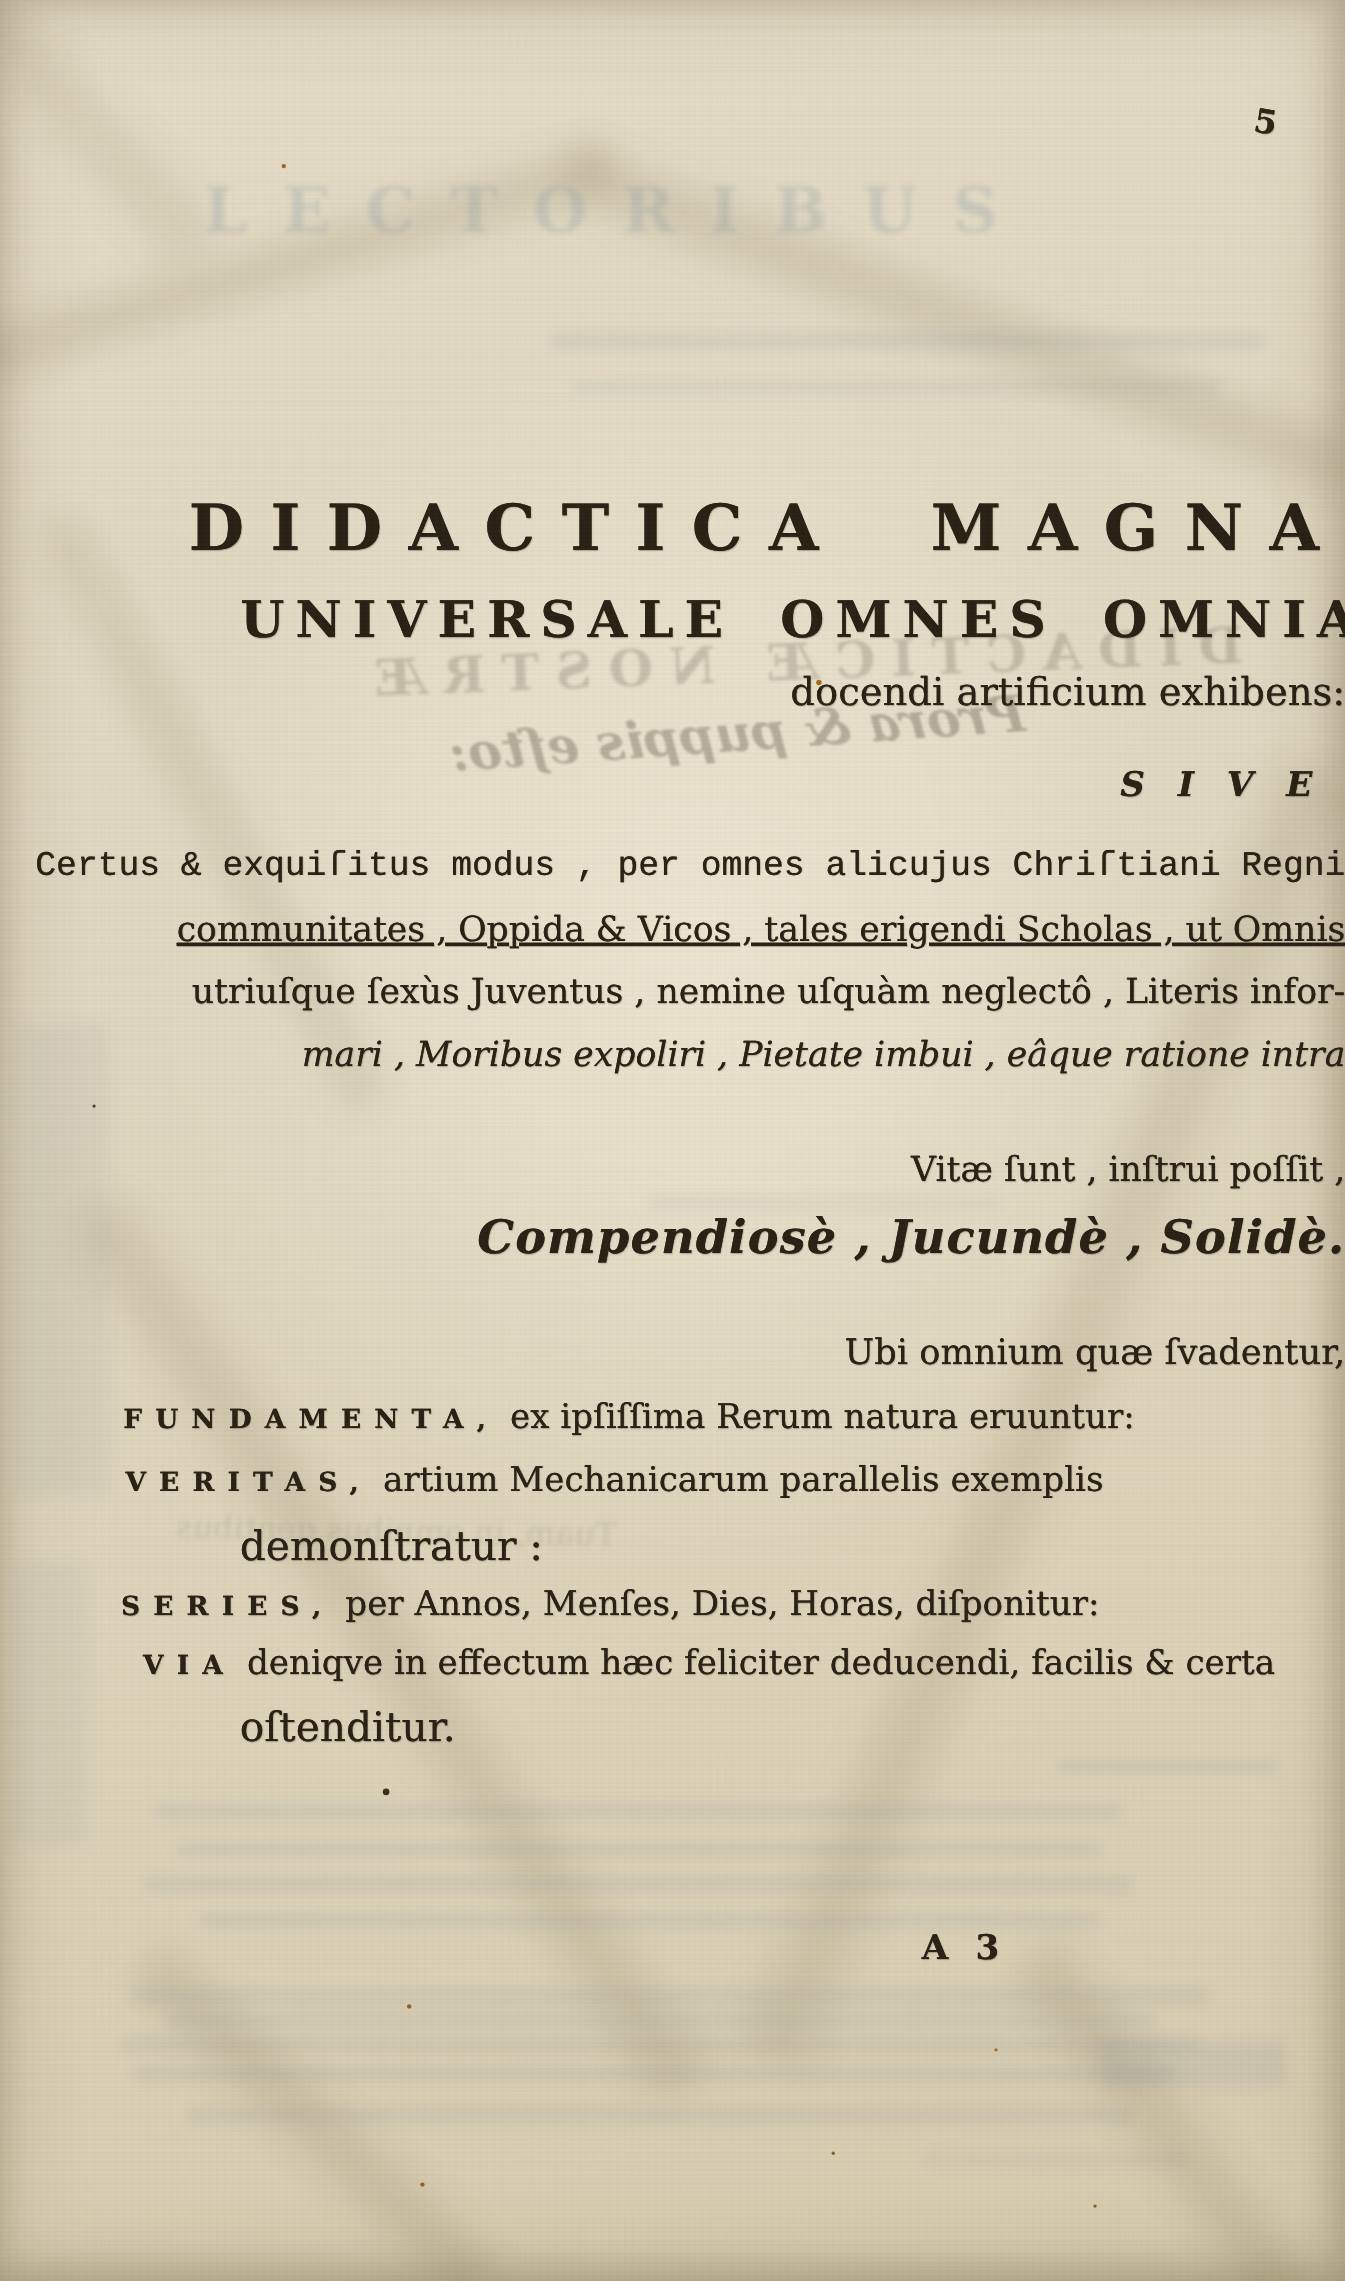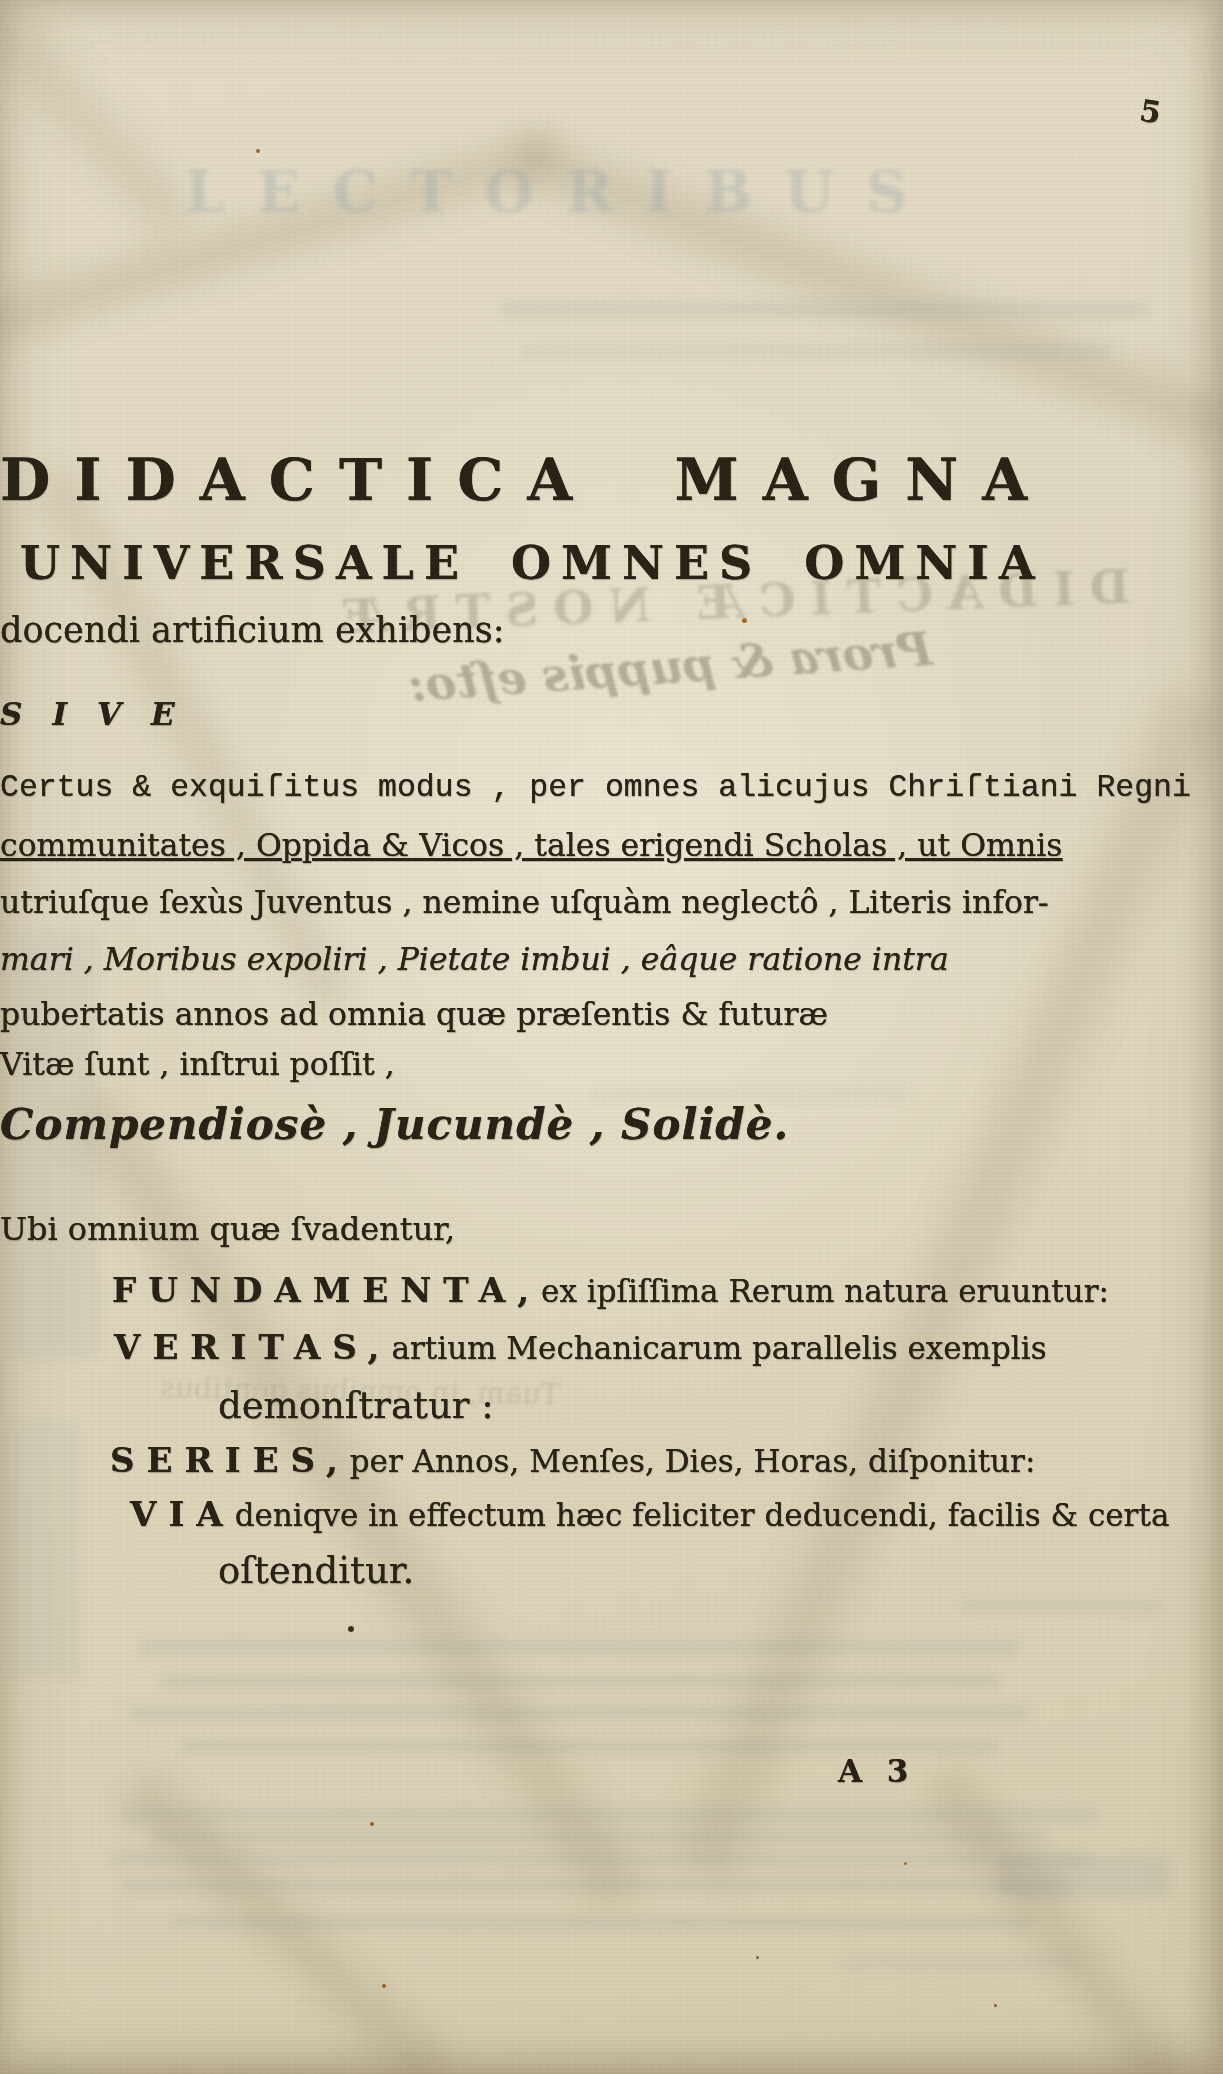--- a/index.html
+++ b/index.html
@@ -15,31 +15,31 @@
   .grain{position:absolute;inset:0;pointer-events:none;opacity:.55;
     background:
       repeating-linear-gradient(0deg, rgba(112,96,58,0.035) 0 2px, rgba(255,255,250,0.03) 2px 4px),
       repeating-linear-gradient(90deg, rgba(112,96,58,0.02) 0 3px, rgba(255,255,250,0.015) 3px 7px);
   }
   .crease{position:absolute;filter:blur(15px);opacity:.32;
     background:linear-gradient(to bottom, rgba(103,87,54,0) 0%, rgba(103,87,54,0.55) 50%, rgba(103,87,54,0) 100%);}
   .smudge{position:absolute;background:rgba(124,139,150,0.13);filter:blur(5px);border-radius:8px;}
   .speck{position:absolute;border-radius:50%;}
   .line{position:absolute;white-space:nowrap;}
-  .center{left:0;width:100%;text-align:left;}
+  .center{left:0;width:100%;text-align:right;}
   .ink{text-shadow:0 0 0.6px rgba(38,30,16,0.9), 0.6px 0.9px 1.1px rgba(38,30,16,0.3);}
   .t1{top:446px;font-size:58px;font-weight:700;letter-spacing:24px;word-spacing:34px;}
   .t2{top:536px;font-size:46px;font-weight:700;letter-spacing:10px;word-spacing:16px;margin-left:20px;}
   .t3{top:610px;font-size:35px;}
   .sive{top:696px;font-size:31px;font-style:italic;font-weight:700;letter-spacing:30px;}
   .para{font-size:31.5px;}
   .motto{top:1100px;font-size:42px;font-style:italic;font-weight:700;letter-spacing:1px;}
   .leadin{top:1210px;font-size:32px;}
   .listrow{font-size:31px;}
-  .kw{font-size:34px;font-weight:600;letter-spacing:12px;}
+  .kw{font-size:24px;font-weight:600;letter-spacing:12px;margin-right:10px;}
   .contline{font-size:37px;}
   .sig{top:1753px;left:838px;font-size:31px;font-weight:700;letter-spacing:7px;}
   .pagenum{top:94px;left:1140px;font-size:30px;font-weight:700;transform:rotate(9deg);color:#2b2214;}
   .ghost{position:absolute;white-space:nowrap;pointer-events:none;}
   .ghost .flip{display:inline-block;transform:scaleX(-1);}
   .g-lect{left:185px;top:158px;width:700px;font-size:57px;font-weight:700;letter-spacing:32px;
     color:#8fa0aa;opacity:.30;filter:blur(2.2px);}
   .g-vtitle{left:285px;top:575px;width:885px;text-align:center;transform:rotate(-2.2deg);
     font-size:46px;font-weight:700;letter-spacing:15px;color:#837f6d;opacity:.34;filter:blur(1.4px);}
   .g-vmotto{left:330px;top:640px;width:680px;text-align:center;transform:rotate(-4deg);
@@ -104,21 +104,20 @@
 
   <div class="line center t1 ink">DIDACTICA MAGNA</div>
   <div class="line center t2 ink">UNIVERSALE OMNES OMNIA</div>
   <div class="line center t3 ink">docendi artificium exhibens:</div>
   <div class="line center sive ink">SIVE</div>
 
   <div class="line center para ink" style="top:770px;font-family:Liberation Mono, monospace;">Certus &amp; exquiſitus modus , per omnes alicujus Chriſtiani Regni</div>
   <div class="line center para ink" style="top:827px;text-decoration:underline;">communitates , Oppida &amp; Vicos , tales erigendi Scholas , ut Omnis</div>
   <div class="line center para ink" style="top:884px;">utriuſque ſexùs Juventus , nemine uſquàm neglectô , Literis infor-</div>
   <div class="line center para ink" style="top:941px;font-style:italic;">mari , Moribus expoliri , Pietate imbui , eâque ratione intra</div>
-  <div class="line center para ink" style="top:996px;">pubertatis annos ad omnia quæ præſentis &amp; futuræ</div>
   <div class="line center para ink" style="top:1046px;">Vitæ ſunt , inſtrui poſſit ,</div>
 
   <div class="line center motto ink">Compendiosè , Jucundè , Solidè.</div>
   <div class="line center leadin ink">Ubi omnium quæ ſvadentur,</div>
 
   <div class="line listrow ink" style="top:1270px;left:112px;">
     <span class="kw">FUNDAMENTA,</span><span>ex ipſiſſima Rerum natura eruuntur:</span>
   </div>
   <div class="line listrow ink" style="top:1327px;left:114px;">
     <span class="kw">VERITAS,</span><span>artium Mechanicarum parallelis exemplis</span>

